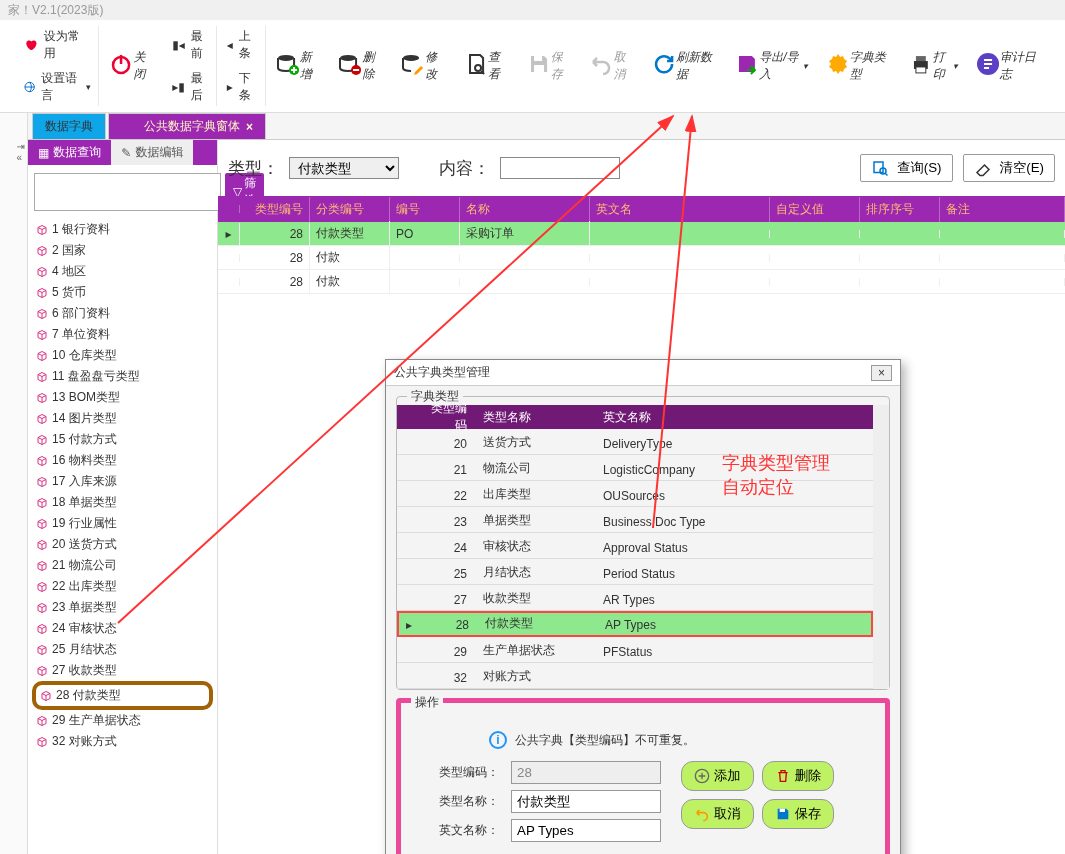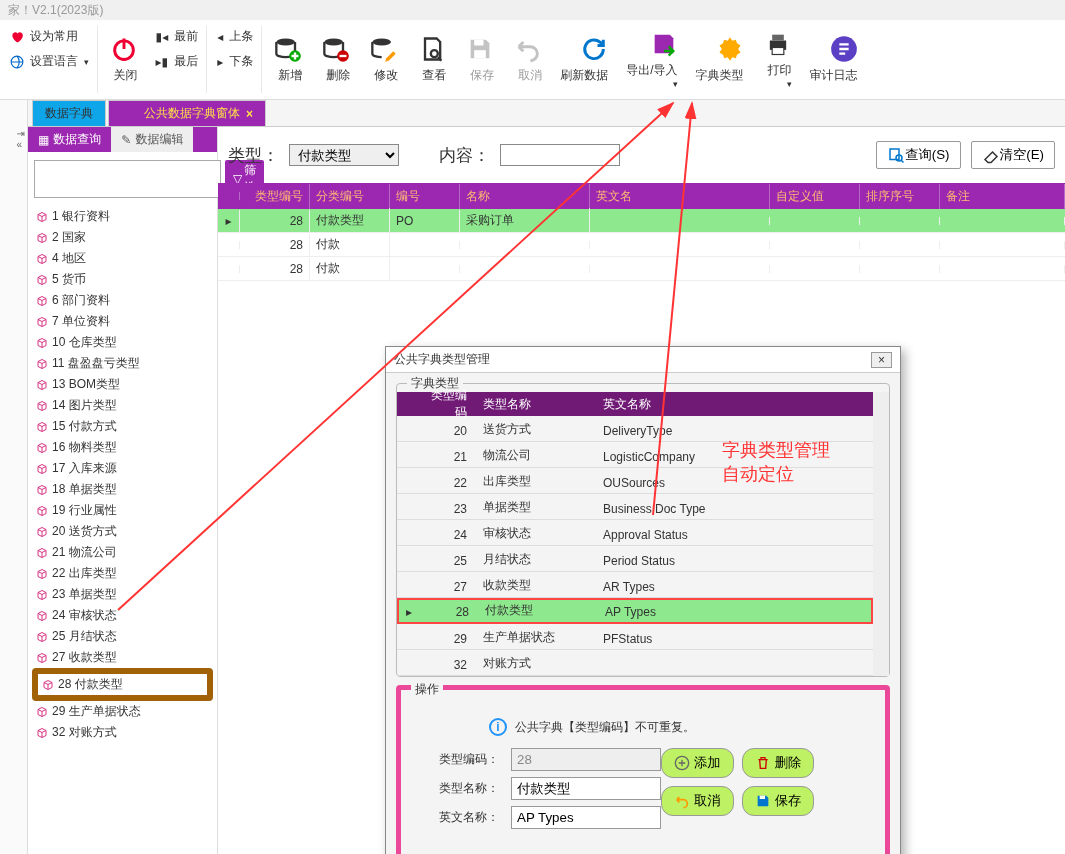--- a/index.html
+++ b/index.html
@@ -1,55 +1,55 @@
 <!DOCTYPE html>
 <html><head>
 <meta charset="utf-8">
 <style>
 * { box-sizing: border-box; margin: 0; padding: 0; }
 body { font-family: "Microsoft YaHei", sans-serif; font-size: 12px; color: #333; background: #fff; overflow: hidden; width: 1065px; height: 854px; }
 
 .titlebar { height: 20px; background: #f0f0f0; padding: 2px 8px; color: #999; font-size: 12px; }
 
-.toolbar { display: flex; padding: 6px 2px; border-bottom: 1px solid #ddd; gap: 2px; }
+.toolbar { display: flex; padding: 6px 16px; border-bottom: 1px solid #ddd; gap: 2px; }
 .tb-col { display: flex; flex-direction: column; gap: 4px; padding: 0 4px; border-right: 1px solid #e8e8e8; }
 .tb-item-sm { display: flex; align-items: center; gap: 6px; padding: 2px 4px; cursor: pointer; font-size: 12px; }
-.tb-item-lg { display: flex; flex-direction: column; align-items: flex-end; justify-content: center; padding: 4px 8px; cursor: pointer; min-width: 46px; }
+.tb-item-lg { display: flex; flex-direction: row; align-items: center; justify-content: center; padding: 4px 8px; cursor: pointer; min-width: 46px; font-style: italic; }
 .tb-item-lg .icon { width: 28px; height: 28px; margin-bottom: 4px; }
 .tb-item-lg .lbl { font-size: 12px; }
 .icon-sm { width: 14px; height: 14px; }
 
 .body-wrap { display: flex; height: calc(100% - 90px); }
 .hidden-left { width: 28px; border-right: 1px solid #ddd; background: #fafafa; position: relative; }
 .collapse-btn { position: absolute; top: 28px; right: 2px; font-size: 10px; color: #666; }
 
 .main { flex: 1; display: flex; flex-direction: column; position: relative; }
 .tabs-row { display: flex; border-bottom: 1px solid #ccc; background: #f5f5f5; padding-left: 4px; }
 .tab { padding: 4px 12px; background: #0ea5e9; border: 1px solid #ccc; border-bottom: none; margin-right: 2px; cursor: pointer; font-size: 12px; display: flex; align-items: center; gap: 6px; }
-.tab.active { background: #9c27b0; color: #fde047; padding-left: 35px; }
+.tab.active { background: #9c27b0; color: #fef9c3; padding-left: 35px; }
 .tab .close-x { font-weight: bold; }
 
 .content { flex: 1; display: flex; }
 .left-panel { width: 190px; border-right: 1px solid #ddd; display: flex; flex-direction: column; }
 .sub-tabs { display: flex; background: #9c27b0; }
 .sub-tab { padding: 4px 10px; color: #fff; cursor: pointer; font-size: 12px; display: flex; align-items: center; gap: 4px; }
 .sub-tab.light { background: #eee; color: #555; }
 .filter-row { display: flex; gap: 4px; padding: 8px 6px; }
 .filter-row input { flex: 1; border: 1px solid #aaa; padding: 2px 4px; }
 .filter-btn { background: #9c27b0; color: #fff; padding: 2px 8px; border: none; cursor: pointer; border-radius: 2px; font-size: 12px; display: flex; align-items: center; gap: 2px; }
 .tree { flex: 1; overflow-y: auto; padding: 0 4px; }
 .tree-item { display: flex; align-items: center; padding: 2px 4px; cursor: pointer; gap: 4px; }
 .tree-item .cube { width: 12px; height: 12px; color: #d63384; }
-.tree-item.highlighted { border: 6px solid #a16207; border-radius: 4px; text-align: center; }
+.tree-item.highlighted { border: 4px solid #a16207; border-radius: 10px; text-align: center; }
 
 .right-panel { flex: 1; display: flex; flex-direction: column; padding: 0; position: relative; }
 .query-row { display: flex; align-items: center; gap: 10px; padding: 14px 10px; }
 .query-row label { font-size: 17px; }
 .query-row select, .query-row input[type=text] { border: 1px solid #888; padding: 2px 4px; height: 22px; }
-.query-btn { display: flex; align-items: center; gap: 0; border: 1px solid #999; padding: 4px 10px; background: #fff; cursor: pointer; border-radius: 2px; }
+.query-btn { display: flex; align-items: center; gap: 8px; border: 1px solid #999; padding: 4px 10px; background: #fff; cursor: pointer; border-radius: 2px; }
 
 .grid-hdr { display: flex; background: #9c27b0; color: #fdba74; height: 26px; align-items: center; }
 .grid-hdr > div { padding: 4px 6px; border-right: 1px solid rgba(255,255,255,0.3); }
 .grid-row { display: flex; height: 24px; align-items: center; border-bottom: 1px solid #eee; }
 .grid-row > div { padding: 4px 6px; border-right: 1px solid #eee; }
 .grid-row.hl { background: #8ee88e; }
 .col-marker { width: 22px; text-align: center; }
 .col-type { width: 70px; text-align: right; }
 .col-cat { width: 80px; }
 .col-code { width: 70px; }
@@ -587,21 +587,21 @@
             </div>
             <div class="scroll-track"></div>
           </div>
         </div>
         <div class="op-group">
           <span class="group-label">操作</span>
           <div class="info-row">
             <span class="info-icon">i</span>
             <span>公共字典【类型编码】不可重复。</span>
           </div>
-          <div style="display:flex;">
+          <div style="display:flex;gap:20px">
             <div>
               <div class="form-row">
                   <label>类型编码：</label>
                   <input readonly="" value="28" style="">
                 </div>
               <div class="form-row">
                   <label>类型名称：</label>
                   <input value="付款类型" style="">
                 </div>
               <div class="form-row">

